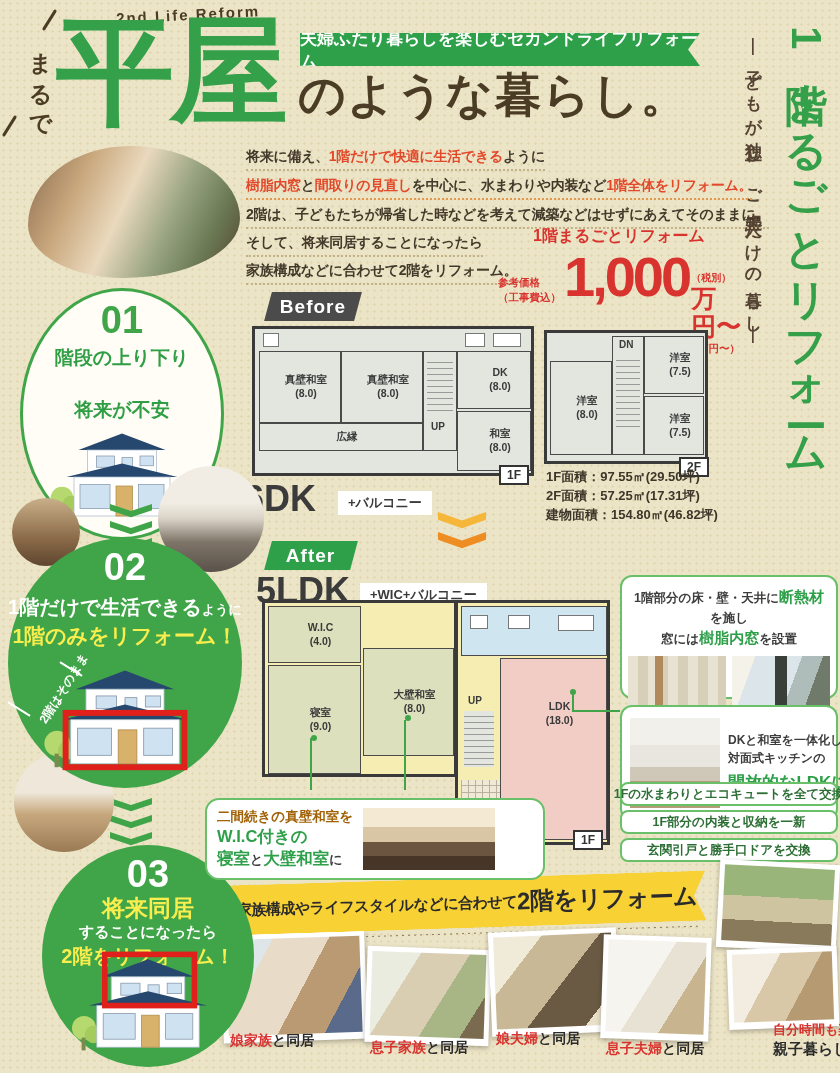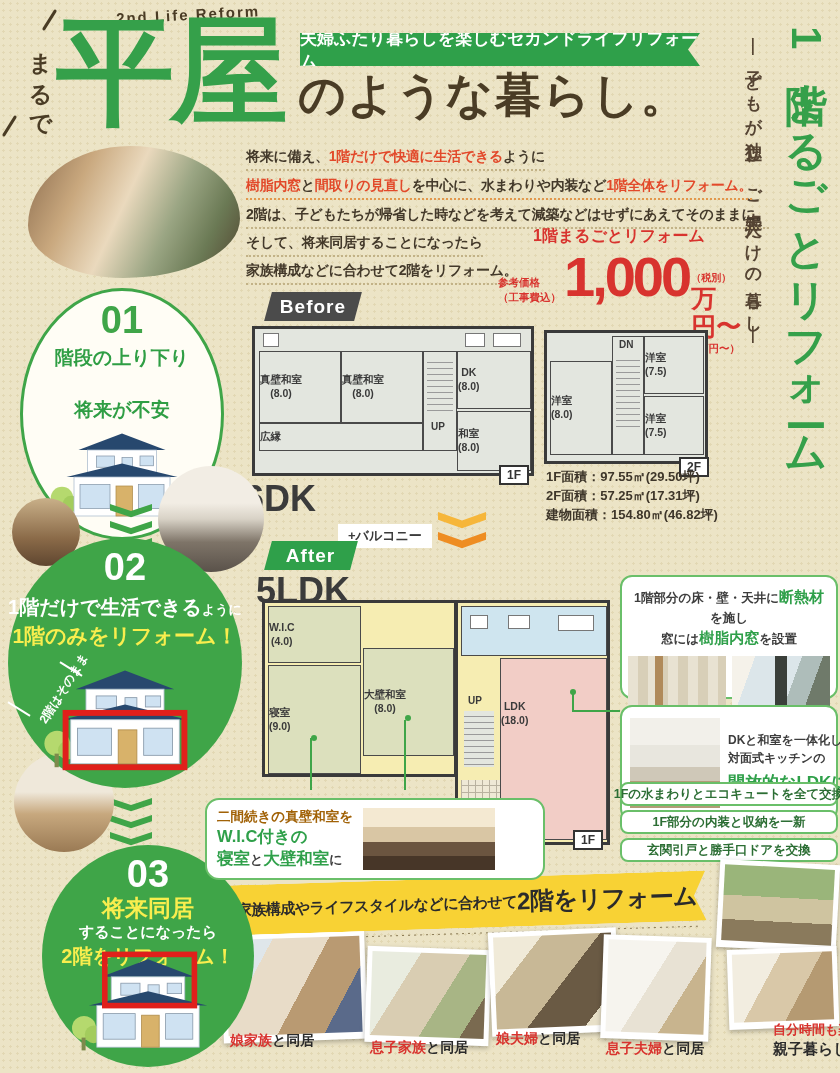--- a/index.html
+++ b/index.html
@@ -50,27 +50,27 @@
   .ptaxin{text-align:right;font-size:10.5px;font-weight:bold;margin-top:2px;}
 
   
   .flag{width:90px;height:29px;display:flex;align-items:center;justify-content:center;transform:skewX(-15deg);}
   .flag span{transform:skewX(15deg);color:#fff;font-size:19px;font-weight:900;letter-spacing:1px;}
   .flag-dark{left:268px;top:292px;background:#4b4b4b;}
   .flag-green{left:268px;top:541px;background:#2fa04a;width:86px;}
   .planname{font-size:36px;font-weight:900;color:#3b3b3b;letter-spacing:0;}
   .pn6{left:244px;top:478px;}
   .pn5{left:256px;top:570px;}
-  .psuffix{background:#fff;color:#3b3b3b;font-size:13px;font-weight:900;padding:3px 10px;white-space:nowrap;margin-top:33px;}
+  .psuffix{background:#fff;color:#3b3b3b;font-size:13px;font-weight:900;padding:3px 10px;white-space:nowrap;}
   .ps6{left:338px;top:491px;}
   .ps5{left:360px;top:583px;}
 
   
   .plan{background:#e3e6df;border:3px solid #3a3a3a;box-sizing:border-box;}
-  .room{position:absolute;border:1.5px solid #4a4a4a;box-sizing:border-box;display:flex;align-items:center;}
+  .room{position:absolute;border:1.5px solid #4a4a4a;box-sizing:border-box;display:flex;align-items:center;justify-content:center;padding-left:12px;}
   .rlabel{text-align:center;font-weight:bold;color:#3a3a3a;font-size:10.5px;line-height:1.3;}
   .fx{position:absolute;background:#fff;border:1px solid #777;}
   .stairs{position:absolute;background:repeating-linear-gradient(180deg,#e3e6df 0 5px,#9a9a9a 5px 6px);}
   .fbadge{position:absolute;background:#fff;border:2px solid #333;color:#333;font-size:12px;font-weight:900;padding:1px 6px;line-height:1.2;}
   .bplan1{left:252px;top:326px;width:282px;height:150px;}
   .bplan2{left:544px;top:330px;width:164px;height:134px;}
   .uplbl{position:absolute;font-size:10px;font-weight:bold;color:#3a3a3a;}
 
   .aplanL{left:262px;top:600px;width:195px;height:177px;background:#f6edb2;border:3px solid #3a3a3a;box-sizing:border-box;}
   .aplanR{left:455px;top:600px;width:155px;height:245px;background:#f6edb2;border:3px solid #3a3a3a;box-sizing:border-box;}

